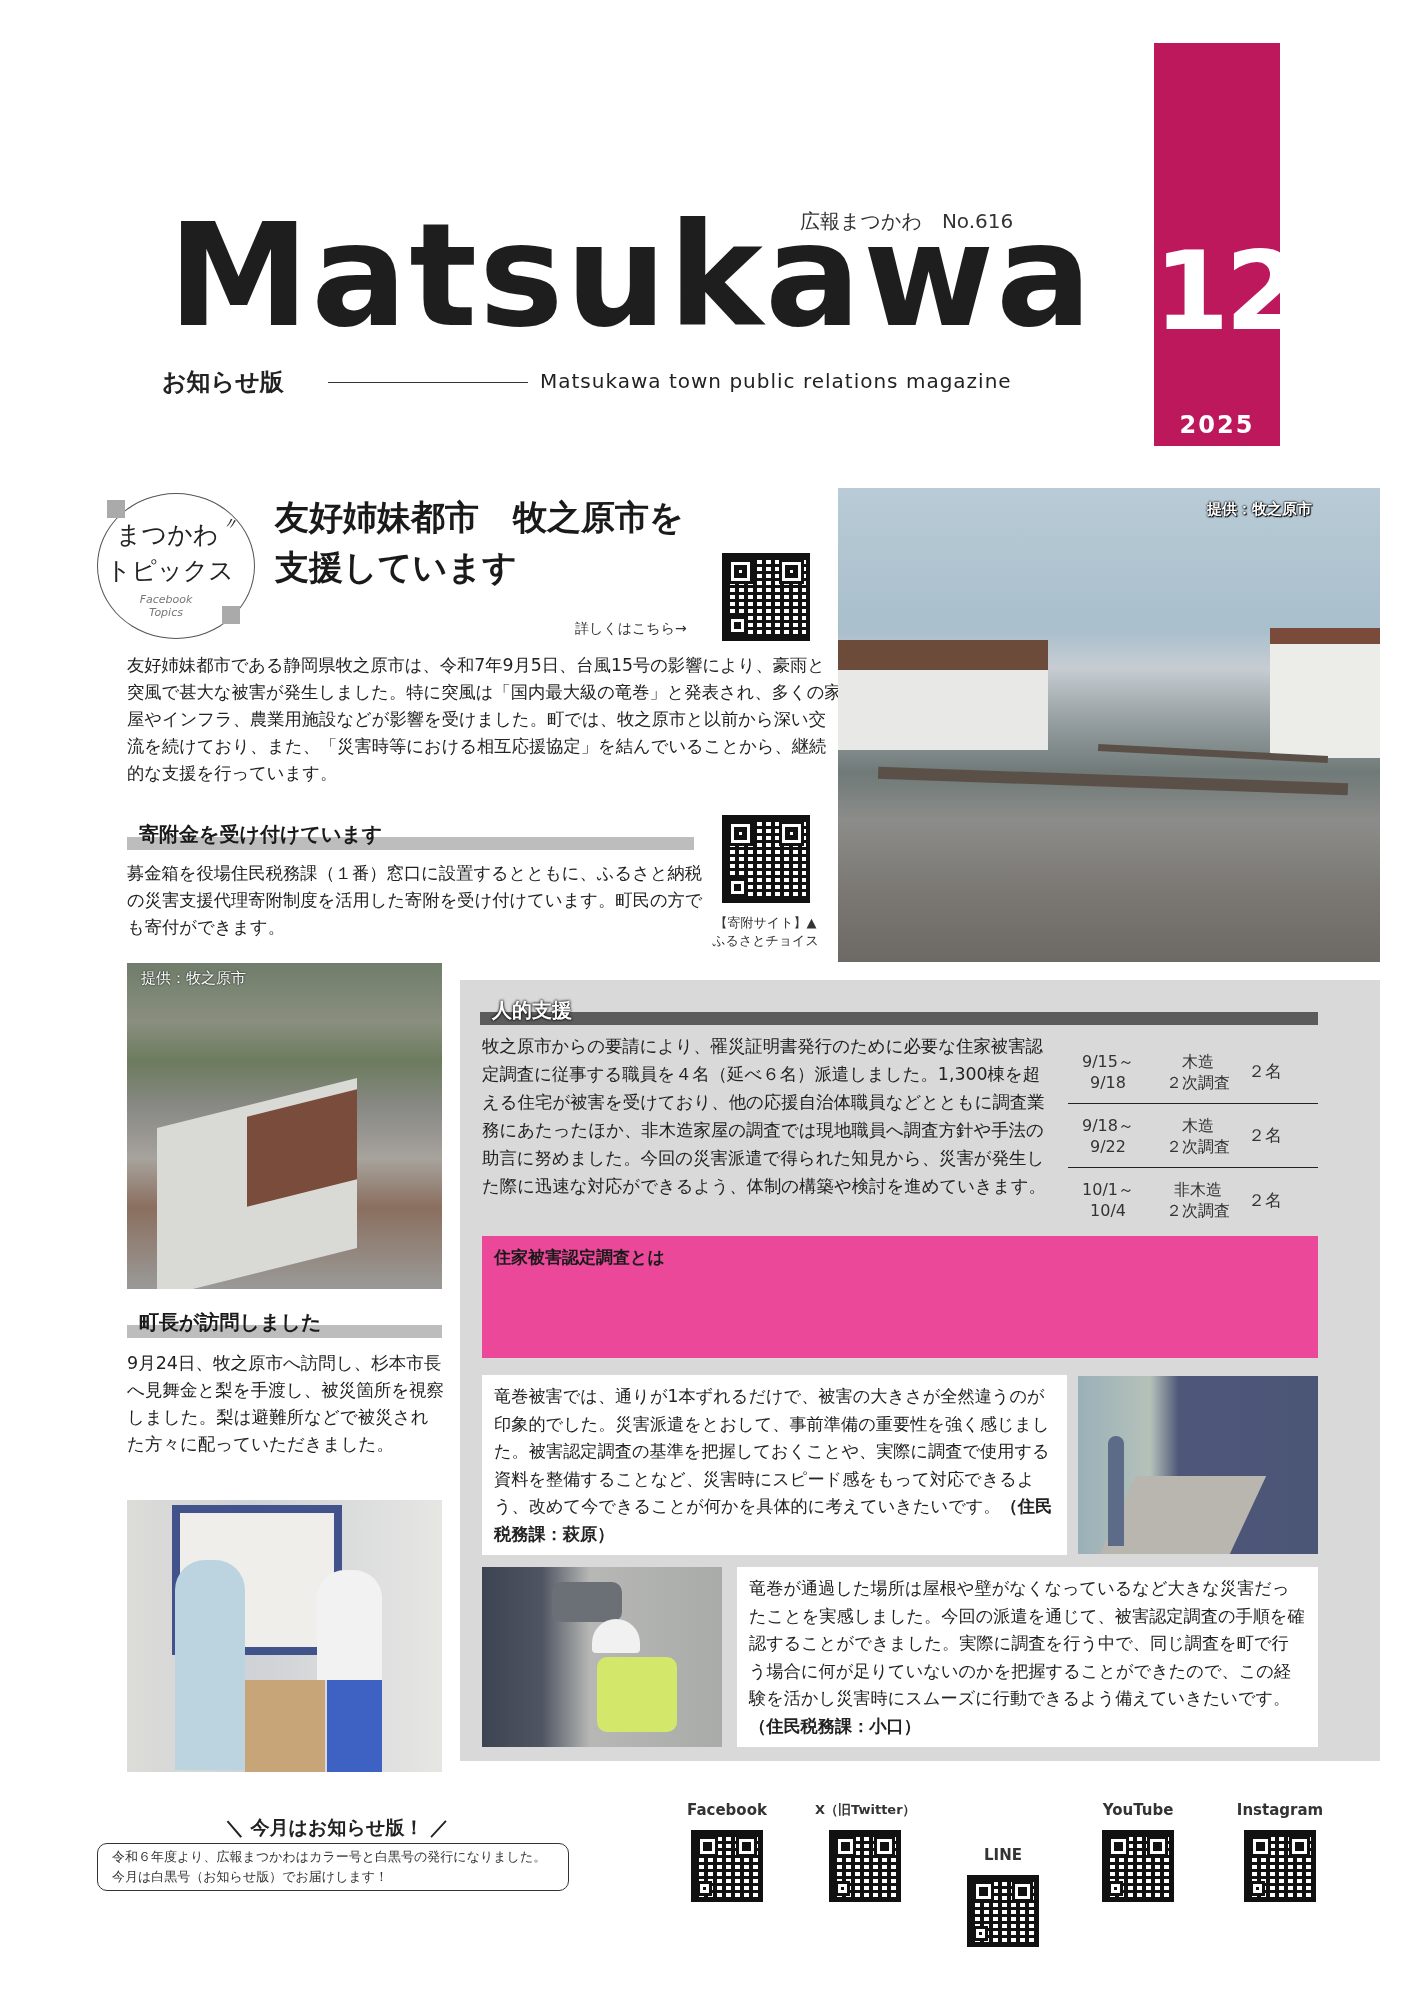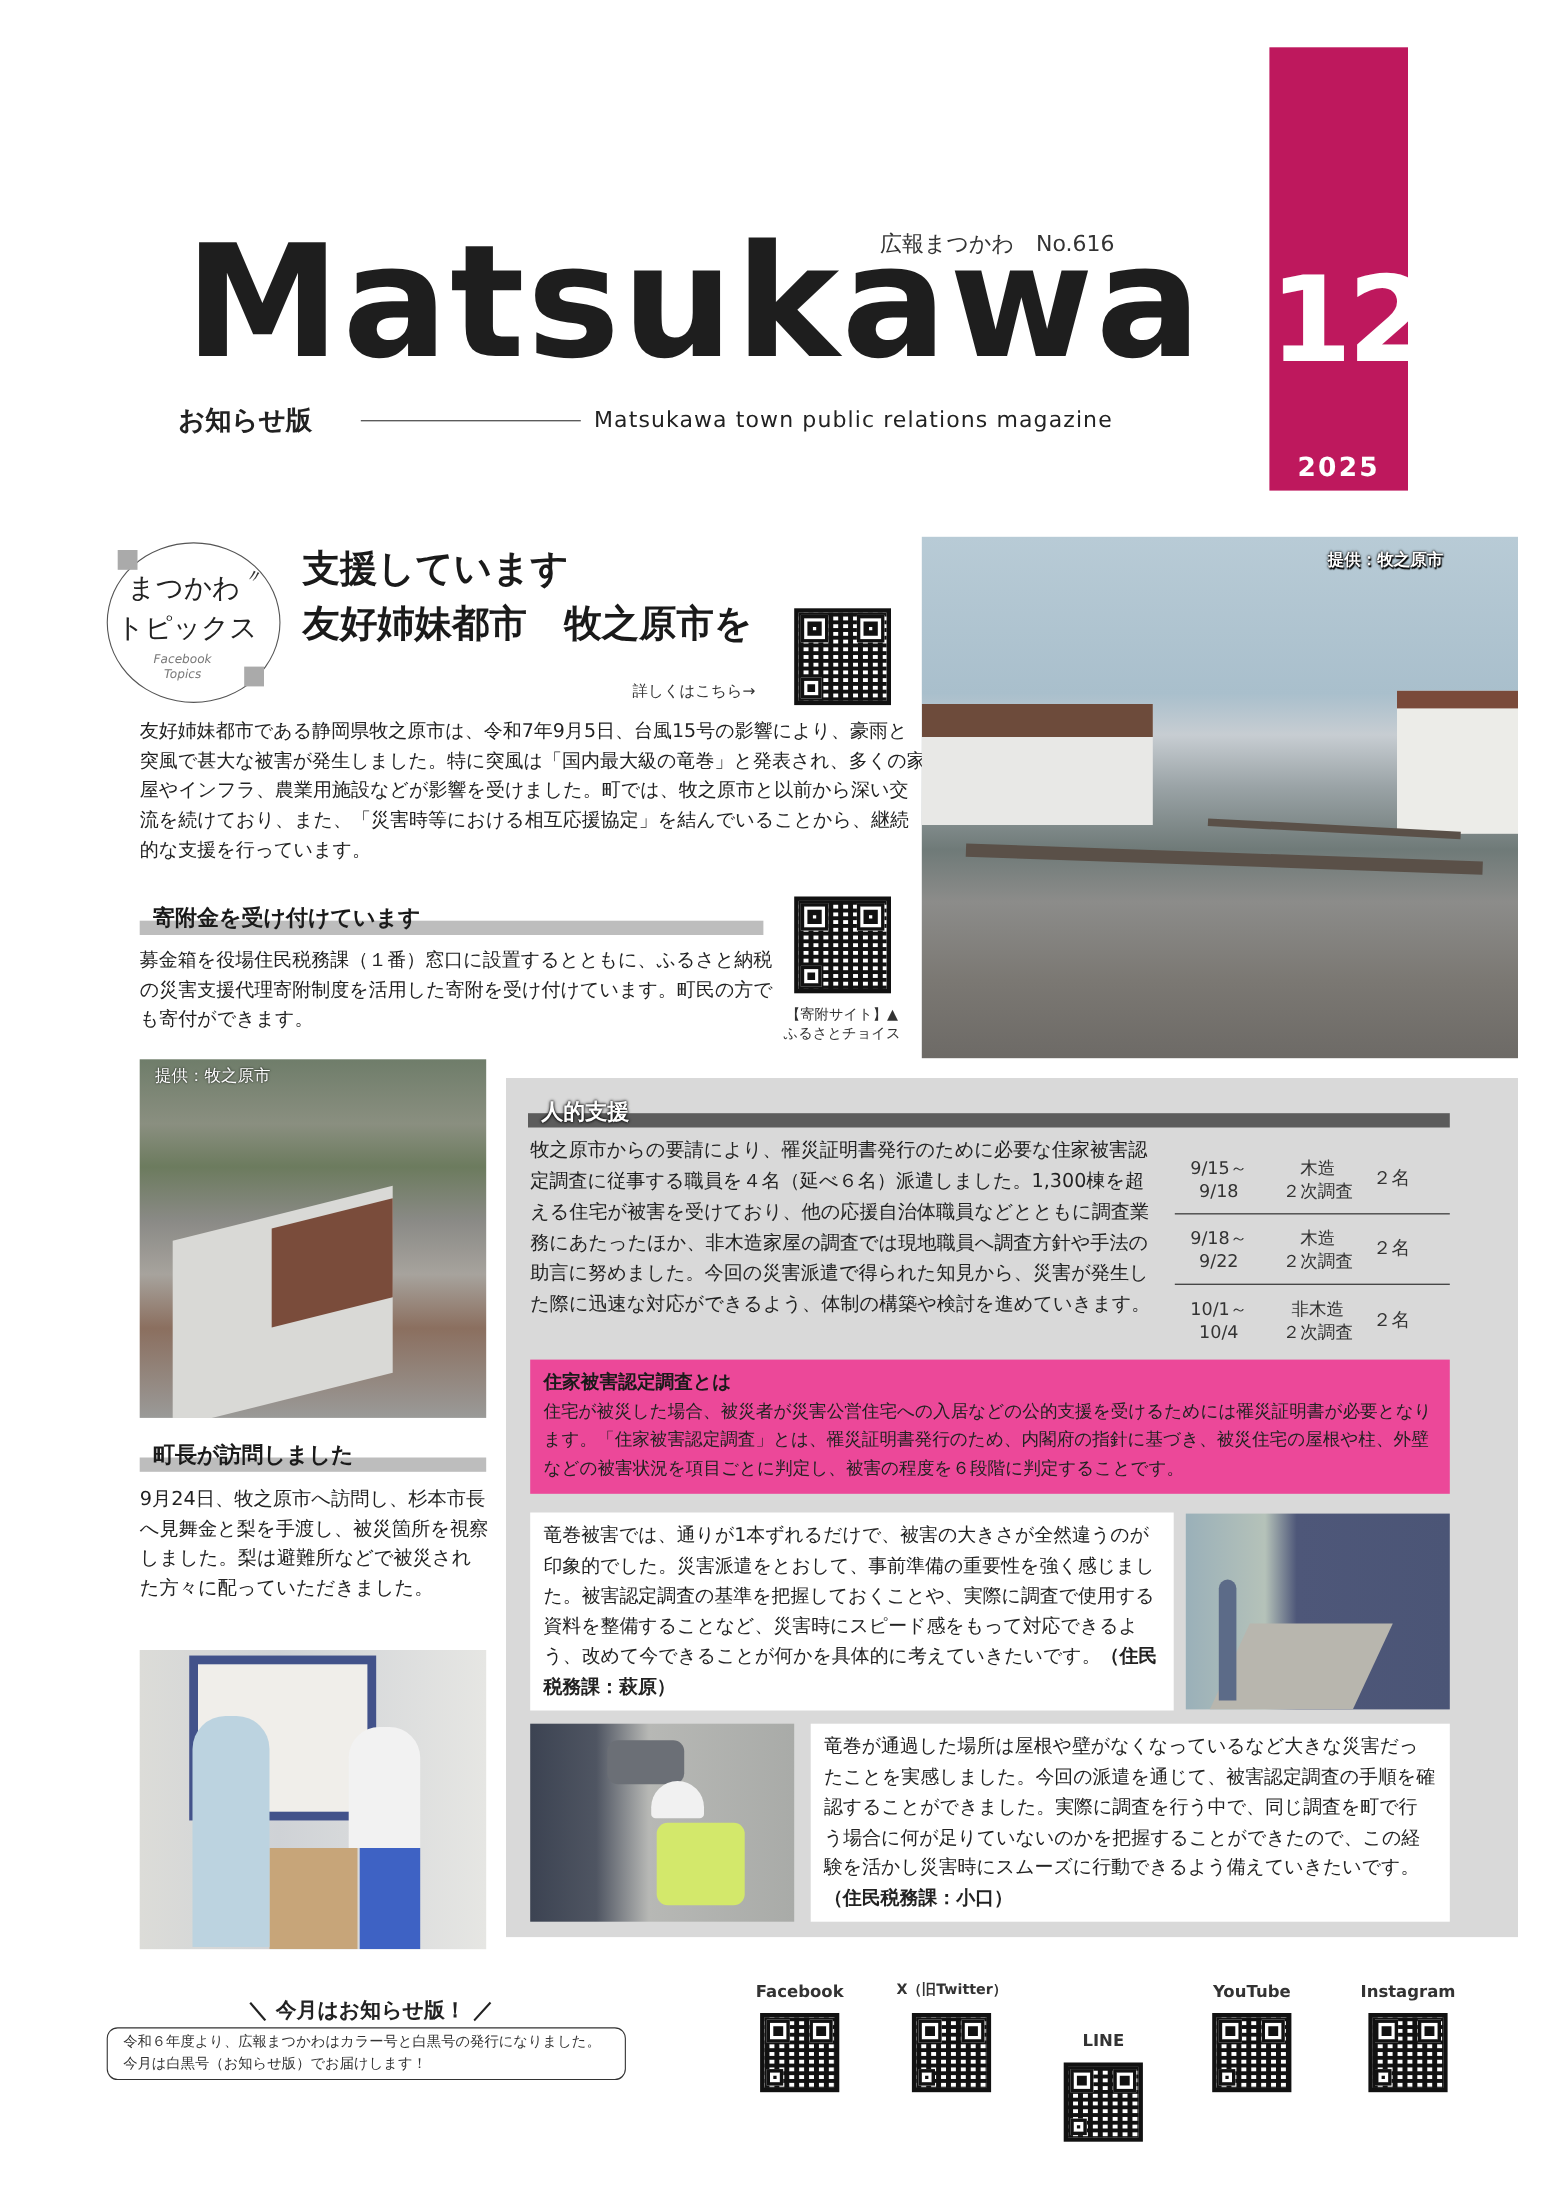--- a/index.html
+++ b/index.html
@@ -142,22 +142,22 @@
 <div class="abs badge">
   <span class="sq1"></span>
   <span class="sq2"></span>
   <span class="tick">〃</span>
   <span class="b1">まつかわ</span>
   <span class="b2">トピックス</span>
   <span class="b3">Facebook Topics</span>
 </div>
 
 <div class="abs headline">
+  <div>友好姉妹都市　牧之原市を</div>
   <div>支援しています</div>
-  <div>友好姉妹都市　牧之原市を</div>
 </div>
 <div class="abs more-link">詳しくはこちら→</div>
 <div class="abs qr qr-top">
     <span class="qr-corner"></span>
   </div>
 
 <div class="abs body-text intro">友好姉妹都市である静岡県牧之原市は、令和7年9月5日、台風15号の影響により、豪雨と突風で甚大な被害が発生しました。特に突風は「国内最大級の竜巻」と発表され、多くの家屋やインフラ、農業用施設などが影響を受けました。町では、牧之原市と以前から深い交流を続けており、また、「災害時等における相互応援協定」を結んでいることから、継続的な支援を行っています。</div>
 
 <div class="abs sec-head donate-head">
   <span class="bar"></span>
@@ -237,21 +237,20 @@
     <div class="c-type">
       <div>非木造</div>
       <div>２次調査</div>
     </div>
     <div class="c-count">２名</div>
   </div>
 </div>
 
 <div class="abs define-box">
   <div class="define-title">住家被害認定調査とは</div>
-  <div class="define-text">住宅が被災した場合、被災者が災害公営住宅への入居などの公的支援を受けるためには罹災証明書が必要となります。「住家被害認定調査」とは、罹災証明書発行のため、内閣府の指針に基づき、被災住宅の屋根や柱、外壁などの被害状況を項目ごとに判定し、被害の程度を６段階に判定することです。</div>
 </div>
 
 <div class="abs voice1">
   <span>竜巻被害では、通りが1本ずれるだけで、被害の大きさが全然違うのが印象的でした。災害派遣をとおして、事前準備の重要性を強く感じました。被害認定調査の基準を把握しておくことや、実際に調査で使用する資料を整備することなど、災害時にスピード感をもって対応できるよう、改めて今できることが何かを具体的に考えていきたいです。</span><span class="bold-sig">（住民税務課：萩原）</span>
 </div>
 <div class="abs photo photo-survey1">
   <span class="path"></span>
   <span class="person"></span>
 </div>
 

